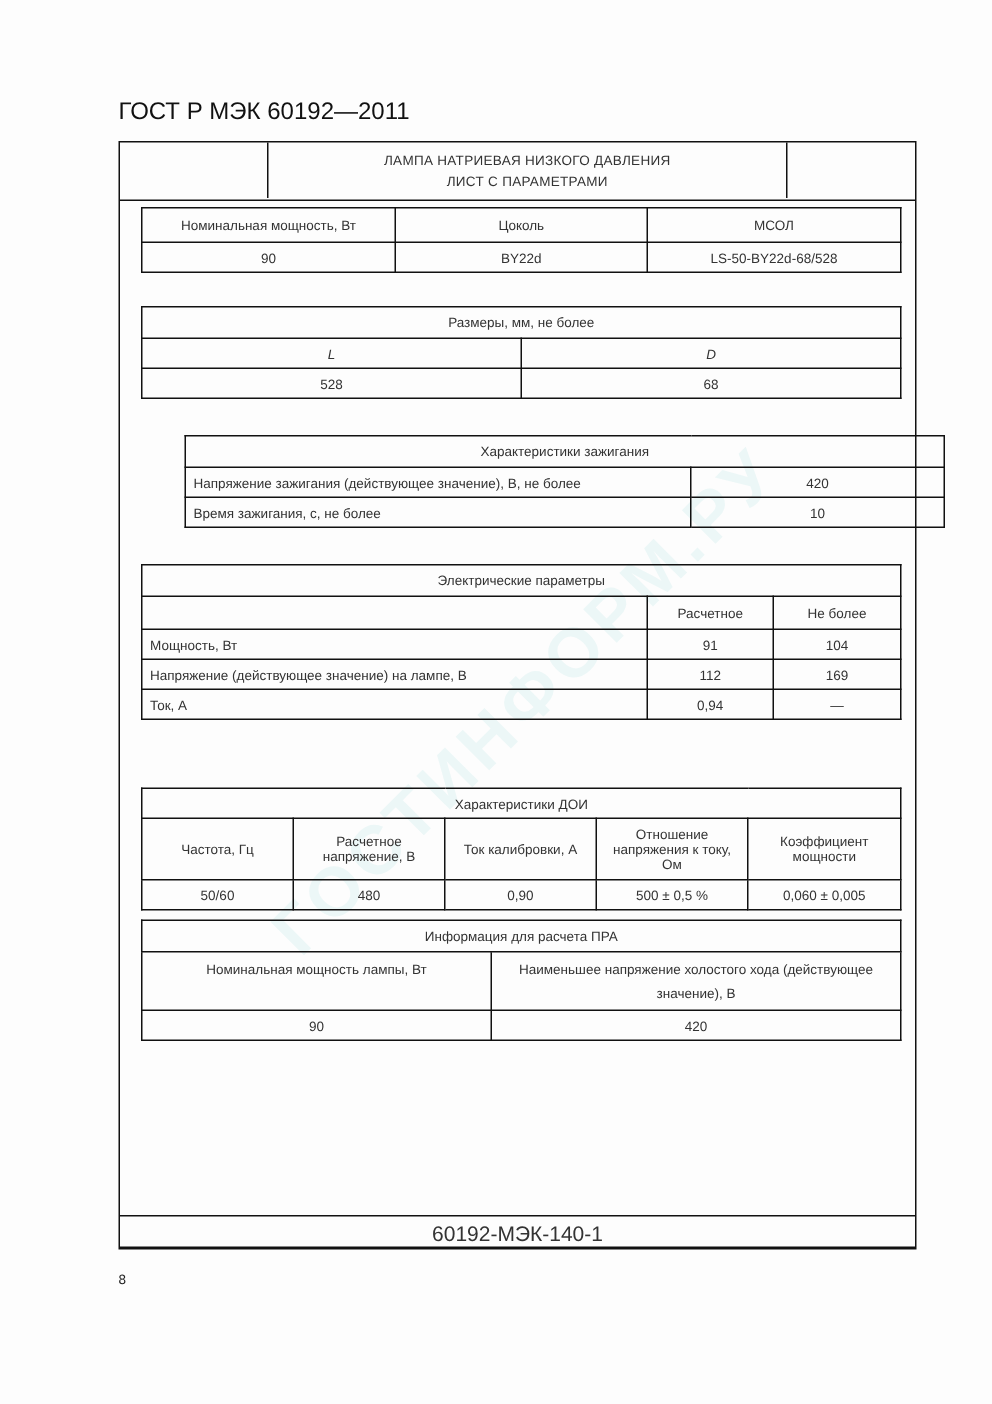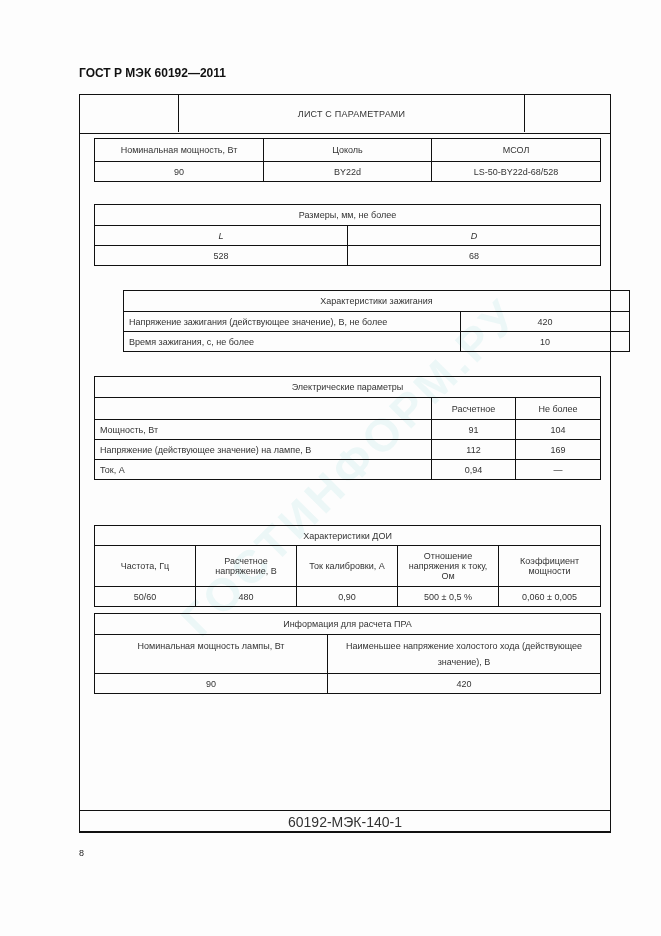--- a/index.html
+++ b/index.html
@@ -1,21 +1,21 @@
 <!DOCTYPE html>
 <html><head>
 <meta charset="utf-8">
 <style>
   html, body { margin: 0; padding: 0; }
   body {
     width: 661px; height: 936px; background: #fdfdfd; position: relative; overflow: hidden;
     font-family: "Liberation Sans", sans-serif; color: #222;
   }
   .doc-title {
-    position: absolute; left: 79px; top: 66px; font-weight: bold; font-size: 12px; color: #111;
+    position: absolute; left: 79px; top: 66px; font-weight: normal; font-size: 16px; color: #111;
   }
   .frame {
     position: absolute; left: 79px; top: 94px; width: 532px; height: 739px;
     border: 1px solid #111; border-bottom: 2px solid #111; box-sizing: border-box;
   }
   .hdr { position: absolute; left: 0; top: 0; width: 100%; height: 38px; border-bottom: 1px solid #111; }
   .hdr-left { position: absolute; left: 0; top: 0; width: 98px; height: 37px; border-right: 1px solid #111; }
   .hdr-right { position: absolute; right: 0; top: 0; width: 85px; height: 37px; border-left: 1px solid #111; }
   .hdr-center {
     position: absolute; left: 99px; right: 86px; top: 0; height: 37px;
@@ -50,20 +50,21 @@
 <body>
 
 <div class="watermark">ГОСТИНФОРМ.РУ</div>
 
 <div class="doc-title">ГОСТ Р МЭК 60192—2011</div>
 
 <div class="frame">
   <div class="hdr">
     <div class="hdr-left"></div>
     <div class="hdr-center">
+      <span>ЛАМПА НАТРИЕВАЯ НИЗКОГО ДАВЛЕНИЯ</span>
       <span>ЛИСТ С ПАРАМЕТРАМИ</span>
     </div>
     <div class="hdr-right"></div>
   </div>
   <div class="footer-line"></div>
   <div class="footer-code">60192-МЭК-140-1</div>
 </div>
 
 <table class="t" style="top:138px;padding-left:36px;">
   <colgroup>

